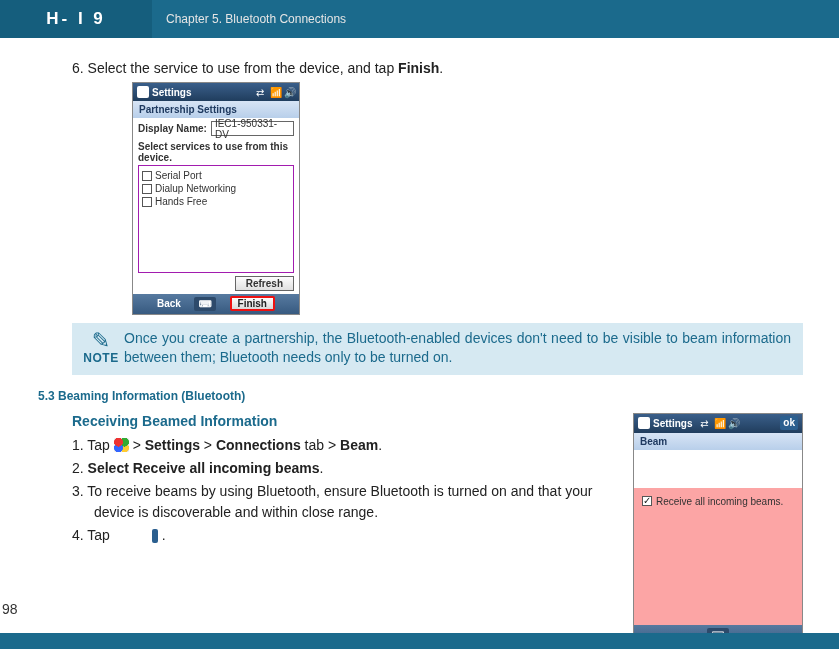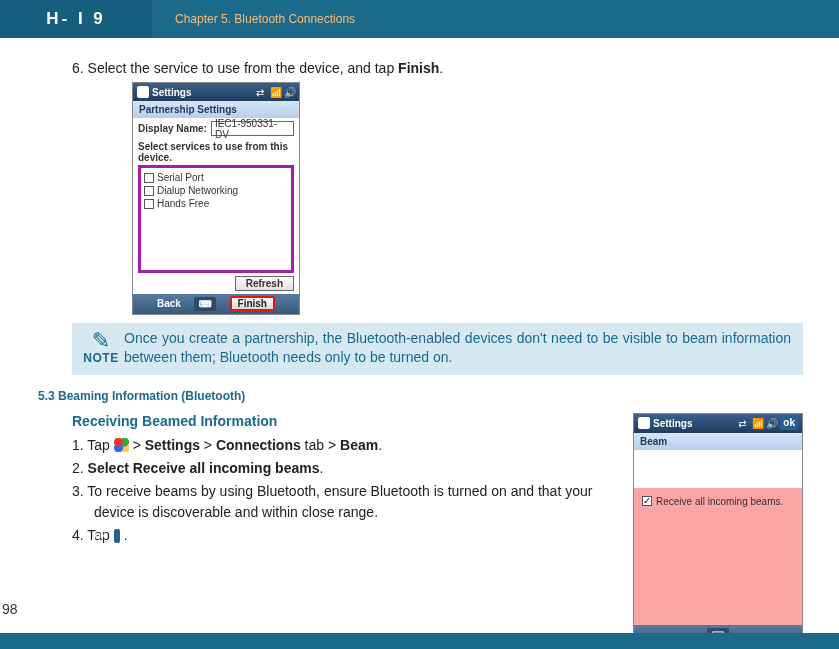--- a/index.html
+++ b/index.html
@@ -1,39 +1,39 @@
 <!DOCTYPE html>
 <html><head>
 <meta charset="utf-8">
 <style>
   * { box-sizing: border-box; margin: 0; padding: 0; }
   body { width: 839px; height: 649px; font-family: Arial, Helvetica, sans-serif; background: #fff; position: relative; color: #333; }
 
   .top-band { background: #1b6a8c; height: 38px; display: flex; align-items: center; }
   .logo-box { width: 152px; height: 38px; background: #155e7d; display:flex; align-items:center; justify-content:center; }
   .logo-text { color:#fff; font-weight:700; font-size:17px; letter-spacing:3px; font-family: Arial, sans-serif; }
-  .chapter-title { color:#fdba74; font-size:12px; margin-left:23px; }
+  .chapter-title { color:#e5e5e5; font-size:12px; margin-left:14px; }
 
   .content { padding: 22px 36px 0 72px; position:relative; }
 
   .step6 { font-size:14px; color:#222; margin-bottom:6px; }
 
   
   .shot { width:168px; border:1px solid #888; background:#fff; margin-left:60px; font-size:10px; }
   .shotA { height:233px; display:flex; flex-direction:column; }
   .titlebar { background:linear-gradient(#3a5f8a,#203d5d); color:#fff; height:19px; display:flex; align-items:center; padding:0 4px; gap:3px; overflow:hidden; }
   .titlebar .winflag { width:12px; height:12px; background:#fff; border-radius:2px; display:inline-block; }
   .titlebar .ttl { font-size:10px; font-weight:700; flex:1; white-space:nowrap; }
   .titlebar .ticon { width:11px; height:11px; display:inline-block; }
   .section-label { background:linear-gradient(#d7e4f5,#b8cfea); font-size:10px; font-weight:700; color:#1f3a60; padding:3px 6px; }
   .rowline { display:flex; align-items:center; gap:4px; padding:3px 5px; }
   .rowline .lbl { font-size:10px; font-weight:700; }
   .rowline .field { flex:1; border:1px solid #666; background:#fff; height:15px; font-size:10px; padding:0 3px; display:flex; align-items:center; }
   .subtext { font-size:10px; font-weight:700; padding:2px 5px; }
-  .listbox { margin:0 5px; border:3px solid #a21caf; height:112px; padding:3px 3px; background:#fff; }
+  .listbox { margin:0 5px; border:1px solid #a21caf; height:112px; padding:3px 3px; background:#fff; }
   .chk-item { display:flex; align-items:center; gap:3px; font-size:10px; padding:1px 0; }
   .chkbox { width:10px; height:10px; border:1px solid #555; background:#fff; display:inline-block; flex-shrink:0; }
   .refresh-row { display:flex; justify-content:flex-end; padding:3px 5px; }
   .refresh-btn { border:1px solid #666; background:linear-gradient(#fdfdfd,#e0e0e0); font-size:10px; font-weight:700; padding:1px 10px; }
   .softbar { background:linear-gradient(#577aa0,#375a80); height:21px; display:flex; align-items:center; justify-content:space-between; padding:0 24px; color:#fff; font-size:10px; font-weight:700; }
   .soft-c { width:22px; height:14px; background:#2d4a6b; border-radius:2px; display:flex; align-items:center; justify-content:center; font-size:9px; }
   .finish-hl { border:2px solid #e11; padding:0 6px; background:linear-gradient(#fdfdfd,#d9d9d9); color:#222; border-radius:2px; }
 
   
   .note-box { background:#d6e9f2; display:flex; align-items:flex-start; margin:8px 0 14px 0; padding:6px 12px 8px 6px; }
@@ -49,21 +49,21 @@
   .sub-title { color:#1b6a8c; font-size:14px; font-weight:700; margin-bottom:6px; }
 
   ol.steps { list-style:none; padding:0; }
   ol.steps li { font-size:14px; color:#222; line-height:1.5; padding-left:22px; text-indent:-22px; margin-bottom:2px; }
   .start-icon { width:15px; height:14px; display:inline-block; vertical-align:-2px; background:
      radial-gradient(circle at 30% 30%, #e33 0 30%, transparent 31%),
      radial-gradient(circle at 70% 30%, #3a3 0 30%, transparent 31%),
      radial-gradient(circle at 30% 70%, #36f 0 30%, transparent 31%),
      radial-gradient(circle at 70% 70%, #fc3 0 30%, transparent 31%),
      #ddd; border-radius:2px; }
-  .ok-icon { display:inline-block; background:#2b5f8f; color:#fff; font-size:10px; font-weight:700; padding:1px 3px; border-radius:2px; vertical-align:1px; line-height:12px; }
+  .ok-icon { display:inline-block; background:#2b5f8f; color:#fff; font-size:10px; font-weight:700; padding:1px 3px; border-radius:2px; vertical-align:1px; line-height:12px;margin-left:38px; }
 
   
   .shotB { width:170px; height:234px; border:1px solid #888; display:flex; flex-direction:column; font-size:10px; }
   .beam-band { background:linear-gradient(#d7e4f5,#b8cfea); padding:3px 6px; font-size:10px; font-weight:700; color:#1f3a60; }
   .beam-body { flex:1; background:#fca5a5; padding:8px 8px;margin-top:38px; }
   .beam-row { display:flex; align-items:center; gap:4px; border:0; }
   .beam-row .chkbox { position:relative; }
   .beam-row .chkbox::after { content:"✓"; position:absolute; left:0; top:-2px; font-size:10px; color:#222; }
   .softbar2 { background:linear-gradient(#577aa0,#375a80); height:21px; display:flex; align-items:center; justify-content:center; color:#fff; }
 

